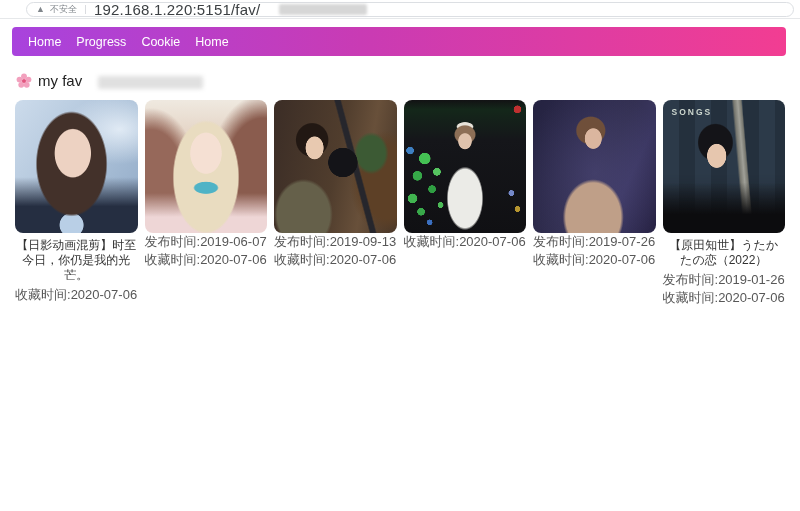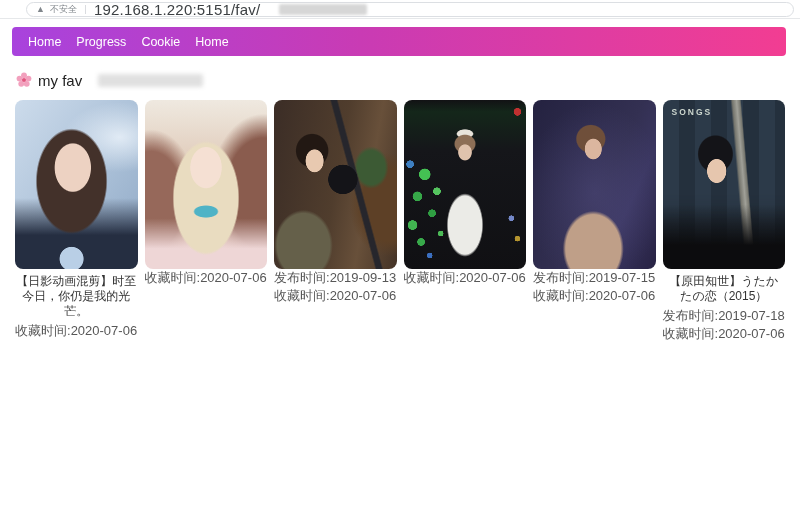--- a/index.html
+++ b/index.html
@@ -18,30 +18,30 @@
   .url-redacted { width: 88px; height: 11px; margin-left: 14px; border-radius: 2px;
     background: #d6d6d6; filter: blur(1.5px); }
 
   
   .navbar { margin: 8px 14px 0 12px; height: 29px; border-radius: 4px;
     background: linear-gradient(90deg, #a843dd 0%, #c93bb4 45%, #f23d92 100%);
     display: flex; align-items: center; gap: 15px; padding-left: 16px; }
   .nav-link { color: #ffffff; font-size: 12.5px; cursor: pointer; }
 
   
-  .page-header { display: flex; align-items: center; gap: 6px; margin: 15px 11px 0 16px; height: 18px; }
+  .page-header { display: flex; align-items: flex-end; gap: 6px; margin: 15px 11px 0 16px; height: 18px; }
   .page-title { font-size: 15px; color: #1f1f1f; }
   .title-redacted { width: 105px; height: 13px; margin-left: 10px; border-radius: 2px;
     background: #e0e0e0; filter: blur(2px); }
 
   
   .grid { display: grid; grid-template-columns: repeat(6, 1fr); column-gap: 7px; row-gap: 10px;
     padding: 0 15px; margin-top: 11px; }
   .card { min-width: 0; }
-  .thumb { height: 169px; border-radius: 8px; cursor: pointer; position: relative; overflow: hidden; }
+  .thumb { height: 133px; border-radius: 8px; cursor: pointer; position: relative; overflow: hidden; }
   .card-title { font-size: 12px; color: #333; text-align: center; line-height: 1.26;
     margin: 5px 1px 3px; }
   .card-dates { font-size: 13px; color: #575757; line-height: 1.35; }
 
   
   .thumb1 { background:
     radial-gradient(ellipse 30px 40px at 47% 40%, #edd2c2 59%, rgba(237,210,194,0) 62%),
     radial-gradient(ellipse 58px 85px at 46% 48%, #43312a 59%, rgba(67,49,42,0) 62%),
     radial-gradient(ellipse 20px 20px at 46% 94%, #b9cfe6 58%, rgba(185,207,230,0) 62%),
     radial-gradient(circle 7px at 46% 100%, #993333 90%, rgba(153,51,51,0) 100%),
@@ -144,20 +144,21 @@
     <div class="thumb thumb1"></div>
     <div class="card-title">【日影动画混剪】时至今日，你仍是我的光芒。</div>
     <div class="card-dates">
       <div><span>收藏时间:</span><span>2020-07-06</span></div>
     </div>
   </div>
 
   <div class="card">
     <div class="thumb thumb2"></div>
     <div class="card-dates">
+      <div><span>发布时间:</span><span>2019-06-07</span></div>
       <div><span>收藏时间:</span><span>2020-07-06</span></div>
     </div>
   </div>
 
   <div class="card">
     <div class="thumb thumb3"></div>
     <div class="card-dates">
       <div><span>发布时间:</span><span>2019-09-13</span></div>
       <div><span>收藏时间:</span><span>2020-07-06</span></div>
     </div>
@@ -166,29 +167,29 @@
   <div class="card">
     <div class="thumb thumb4"></div>
     <div class="card-dates">
       <div><span>收藏时间:</span><span>2020-07-06</span></div>
     </div>
   </div>
 
   <div class="card">
     <div class="thumb thumb5"></div>
     <div class="card-dates">
-      <div><span>发布时间:</span><span>2019-07-15</span></div>
+      <div><span>发布时间:</span><span>2019-07-26</span></div>
       <div><span>收藏时间:</span><span>2020-07-06</span></div>
     </div>
   </div>
 
   <div class="card">
     <div class="thumb thumb6">
       <span class="songs-overlay">SONGS</span>
     </div>
-    <div class="card-title">【原田知世】うたかたの恋（2015）</div>
+    <div class="card-title">【原田知世】うたかたの恋（2022）</div>
     <div class="card-dates">
-      <div><span>发布时间:</span><span>2019-07-18</span></div>
+      <div><span>发布时间:</span><span>2019-01-26</span></div>
       <div><span>收藏时间:</span><span>2020-07-06</span></div>
     </div>
   </div>
 
 </div>
 
 </body></html>

